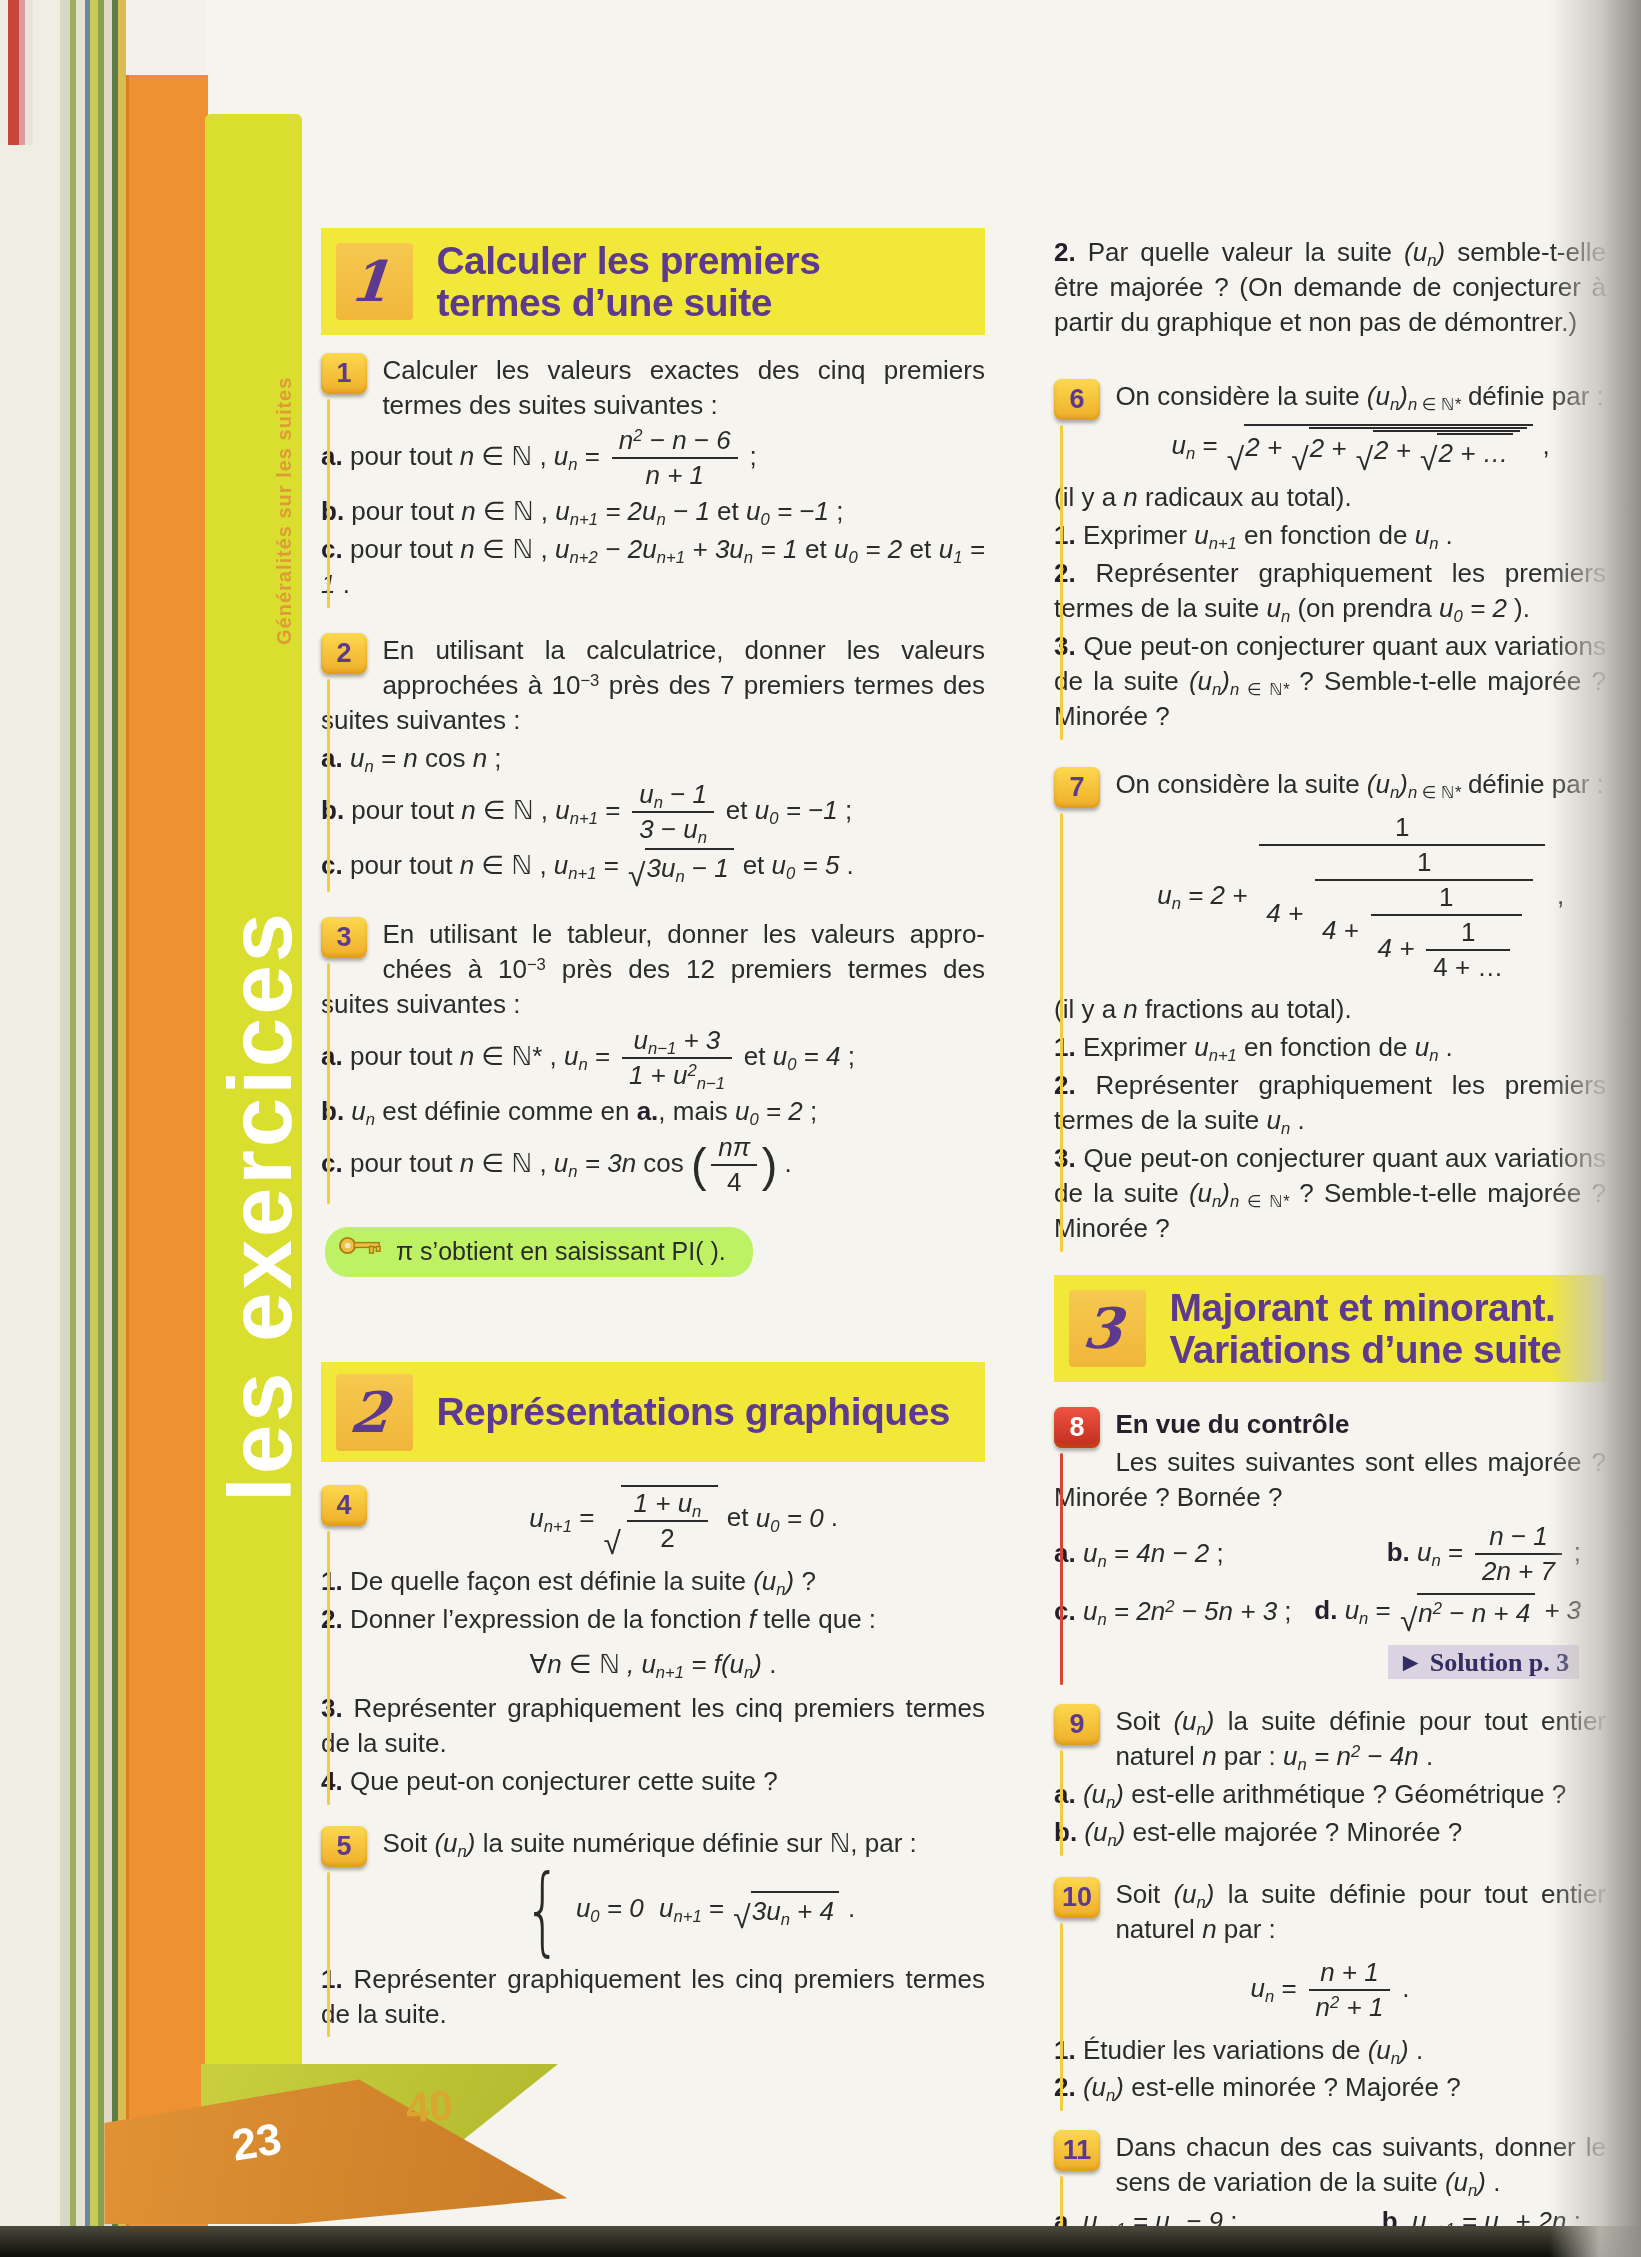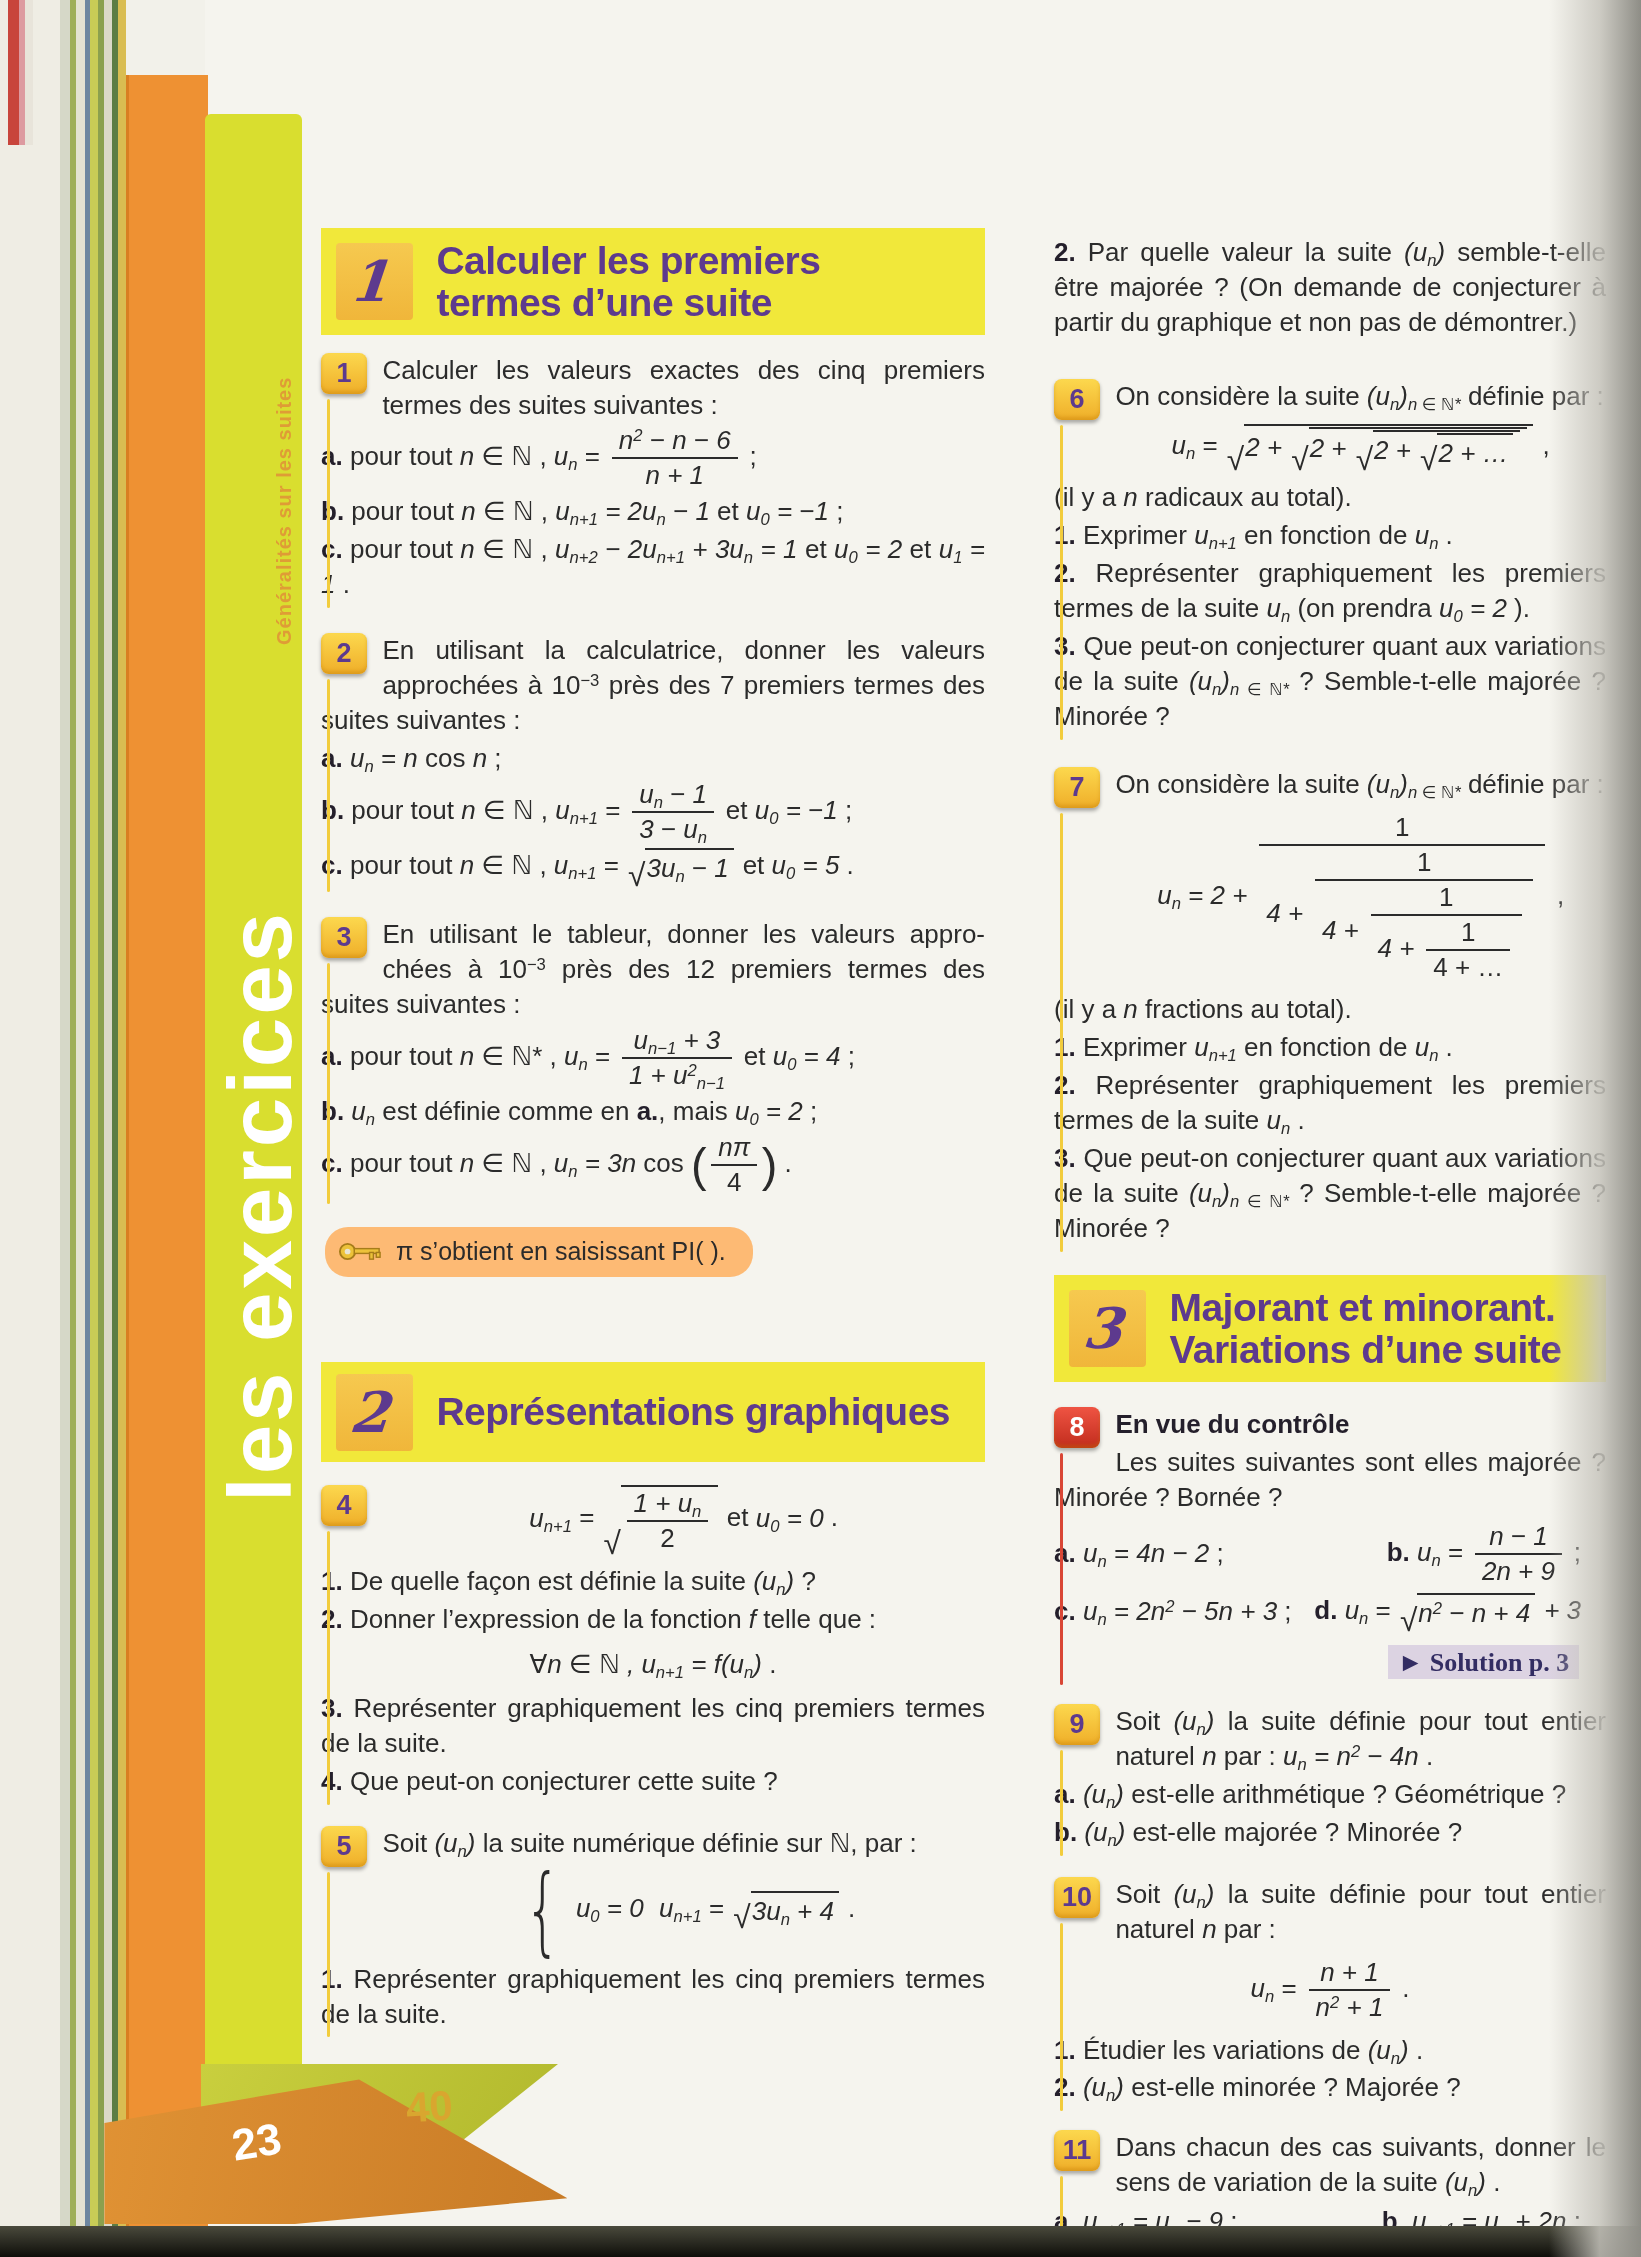--- a/index.html
+++ b/index.html
@@ -55,21 +55,21 @@
   .sqrt{display:inline-flex;align-items:flex-end;vertical-align:middle;margin:0 1.9px;}
   .rg{font-size:1.22em;line-height:0.8;transform:translateY(1.9px);}
   .rc{border-top:2.4px solid #2b2b2b;padding:1px 4.8px 0 1px;}
   .cases{display:inline-flex;align-items:center;text-align:left;}
   .brace{font-size:97px;font-weight:100;line-height:0.8;transform:scaleX(0.6);margin-right:1.9px;
     font-family:"DejaVu Sans",sans-serif;color:#2b2b2b;}
   .ccol{display:flex;flex-direction:row;gap:15.4px;}
   .cline{display:block;}
   .bigp{font-size:1.8em;vertical-align:middle;line-height:0;font-weight:400;}
   
-  .tip{display:flex;align-items:center;gap:13.5px;background:#fdba74;border-radius:23px;
+  .tip{display:flex;gap:13.5px;background:#bef264;border-radius:23px;
     padding:7.7px 27px 7.7px 13.5px;width:fit-content;margin:29px 0 0 3.9px;font-size:25px;}
   
   .solution{text-align:right;margin-top:13.5px;padding-right:27px;}
   .sol{background:#dcd3e2;color:#332d63;font-family:"Liberation Serif","DejaVu Serif",serif;
     font-weight:700;font-size:26px;padding:2.9px 9.7px;}
   
   .fold{position:absolute;left:87px;top:2064px;width:618px;height:162px;z-index:45;}
   .fold-olive{position:absolute;left:114px;top:0;width:357px;height:137px;
     background:linear-gradient(120deg,#c9cf3e,#b0b72c);clip-path:polygon(0 0,100% 0,52% 100%,0 100%);}
   .fold-orange{position:absolute;left:17.4px;top:15.4px;width:463px;height:145px;
@@ -286,21 +286,21 @@
     <div class="ex" style="margin-bottom:25px;">
       <span class="exconn red"></span>
       <span class="exbadge red">8</span>
       <div class="exlines">
           <div class="tline"><span class="bl">En vue du contrôle</span></div>
           <div class="tline">Les suites suivantes sont elles majorée ? Minorée ? Bornée ?</div>
           <div class="tline cols" style="margin-top: 5.8px;">
             <span class="colL"><span class="bl">a. </span><span class="mv">u<sub>n</sub> = 4n − 2</span> ;</span>
             <span class="colR"><span class="bl">b. </span><span class="mv">u<sub>n</sub></span> = <span class="frac">
                 <span class="fn"><span class="mv">n − 1</span></span>
-                <span class="fd"><span class="mv">2n + 9</span></span>
+                <span class="fd"><span class="mv">2n + 7</span></span>
               </span> ;</span>
           </div>
           <div class="tline cols" style="margin-top: 5.8px;">
             <span class="colL"><span class="bl">c. </span><span class="mv">u<sub>n</sub> = 2n<sup>2</sup> − 5n + 3</span> ;</span>
             <span class="colR"><span class="bl">d. </span><span class="mv">u<sub>n</sub></span> = <span class="sqrt">
                 <span class="rg">√</span>
                 <span class="rc"><span class="mv">n<sup>2</sup> − n + 4</span></span>
               </span><span class="mv"> + 3</span></span>
           </div>
         </div>

